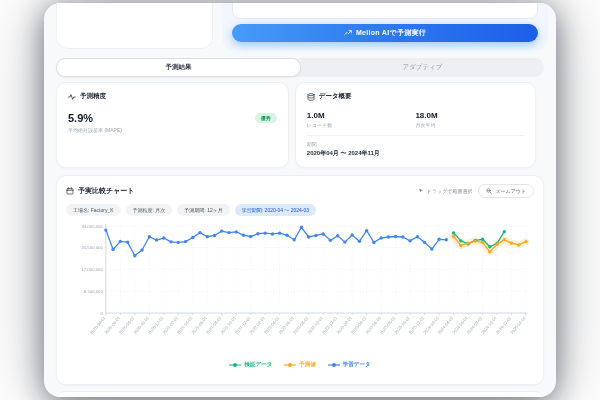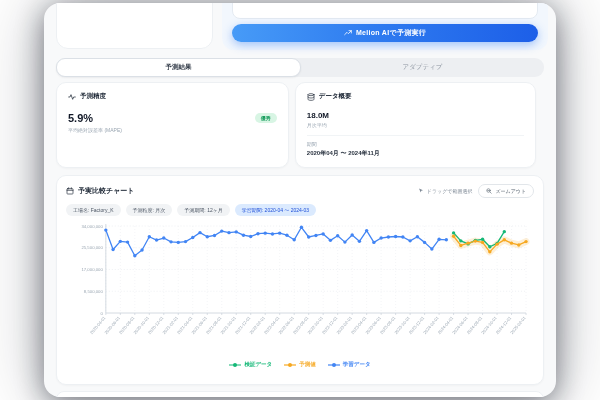--- a/index.html
+++ b/index.html
@@ -146,20 +146,24 @@
       <div class="card data-card">
         <div class="card-header">
           <svg width="8" height="8" viewBox="0 0 24 24" fill="none" stroke="#1f2937" stroke-width="2" stroke-linecap="round">
             <ellipse cx="12" cy="5" rx="9" ry="3"></ellipse>
             <path d="M3 5v14c0 1.66 4 3 9 3s9-1.34 9-3V5"></path>
             <path d="M3 12c0 1.66 4 3 9 3s9-1.34 9-3"></path>
           </svg>
           <span class="card-title">データ概要</span>
         </div>
         <div class="stats-grid">
+          <div>
+            <div class="stat-value">1.0M</div>
+            <div class="stat-label">レコード数</div>
+          </div>
           <div>
             <div class="stat-value">18.0M</div>
             <div class="stat-label">月次平均</div>
           </div>
         </div>
         <div class="period-block">
           <div class="period-label">期間</div>
           <div class="period-value">2020年04月 〜 2024年11月</div>
         </div>
       </div>

